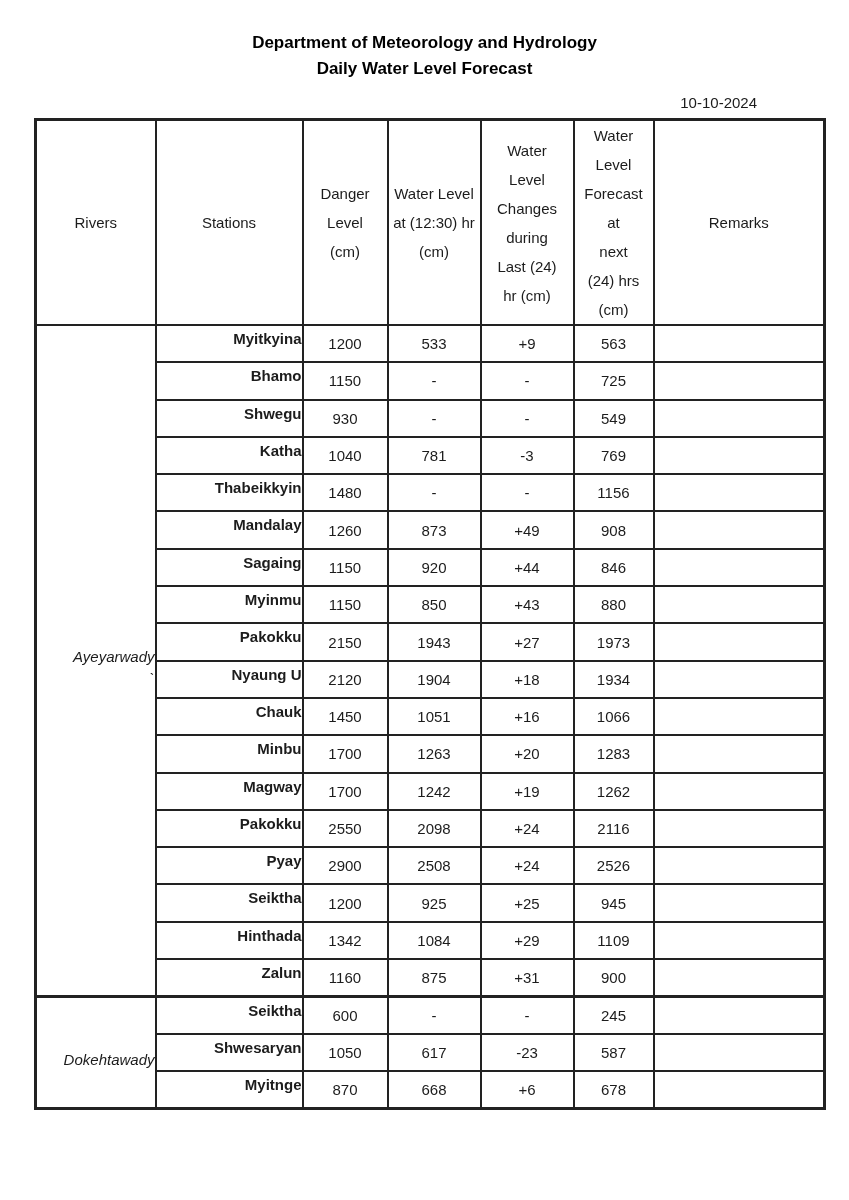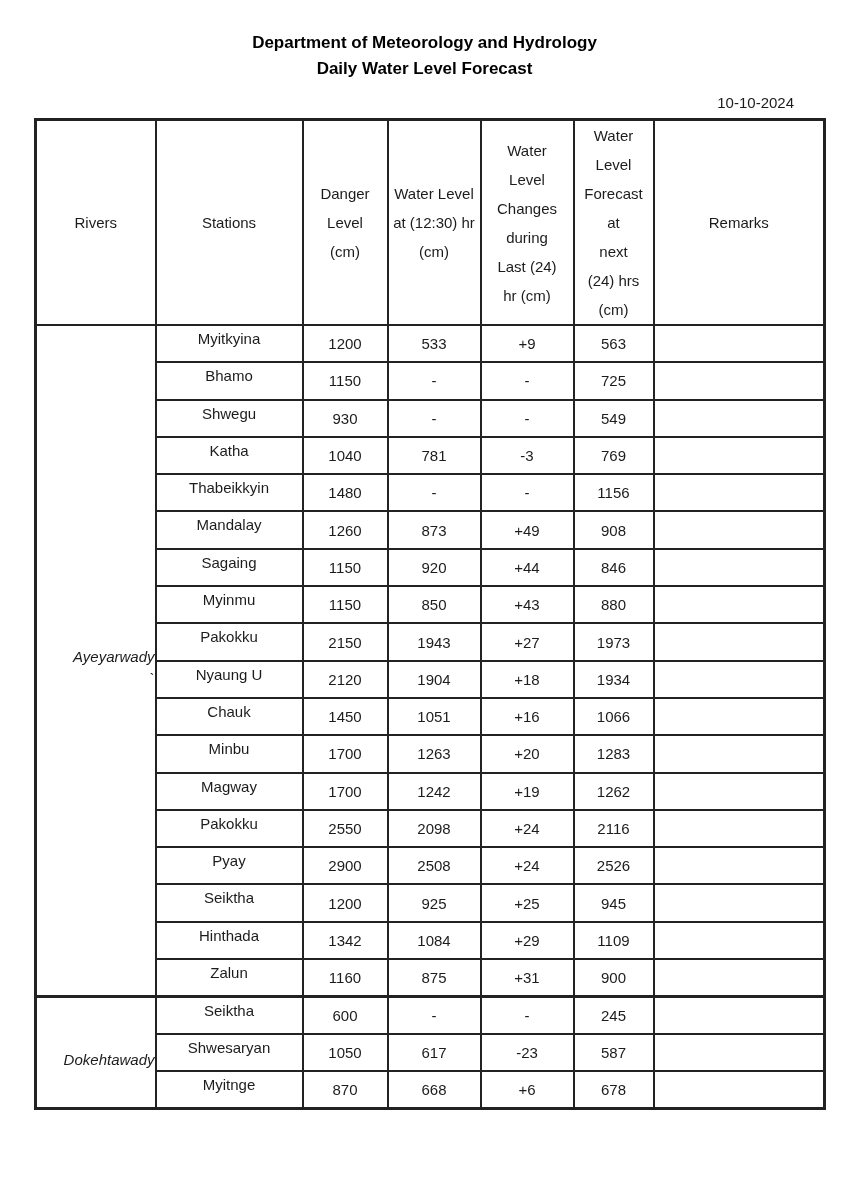--- a/index.html
+++ b/index.html
@@ -10,39 +10,39 @@
     font-family:"Liberation Sans","DejaVu Sans",sans-serif;
     color:#1c1c1c;
     overflow:hidden;
     margin:0 auto;
   }
   .titleblock{padding-top:30px;text-align:center;}
   .title1,.title2{
     font-weight:700;font-size:17px;line-height:26px;color:#000;
   }
   .dateline{
-    text-align:right;padding-right:55px;margin-top:12px;font-size:15px;
+    text-align:right;padding-right:92px;margin-top:12px;font-size:15px;
   }
   table.wl{
     position:absolute;left:34px;top:118px;
     width:789px;
     border-collapse:collapse;table-layout:fixed;
     font-size:15px;
   }
   table.wl,table.wl td,table.wl th{border:2px solid #222;}
   table.wl{border-width:3px;}
   tr.group-start td{border-top:3px solid #222;}
   table.wl th{
     font-weight:400;text-align:center;vertical-align:middle;
     white-space:pre-line;line-height:29px;height:203px;
     padding:0;overflow:hidden;
   }
   tr.body-row{height:37.3px;}
   td.station{
-    text-align:center;vertical-align:top;padding:4px 0 0 0;
+    text-align:right;vertical-align:top;padding:4px 0 0 0;font-weight:bold;
   }
   td.num{text-align:center;vertical-align:middle;padding:0;}
   td.river{
     text-align:right;vertical-align:middle;padding:16px 0 0 3px;
     white-space:pre-line;line-height:22px;font-style:italic;
   }
   td.remarks{padding:0;}
 </style>
 </head>
 <body>

